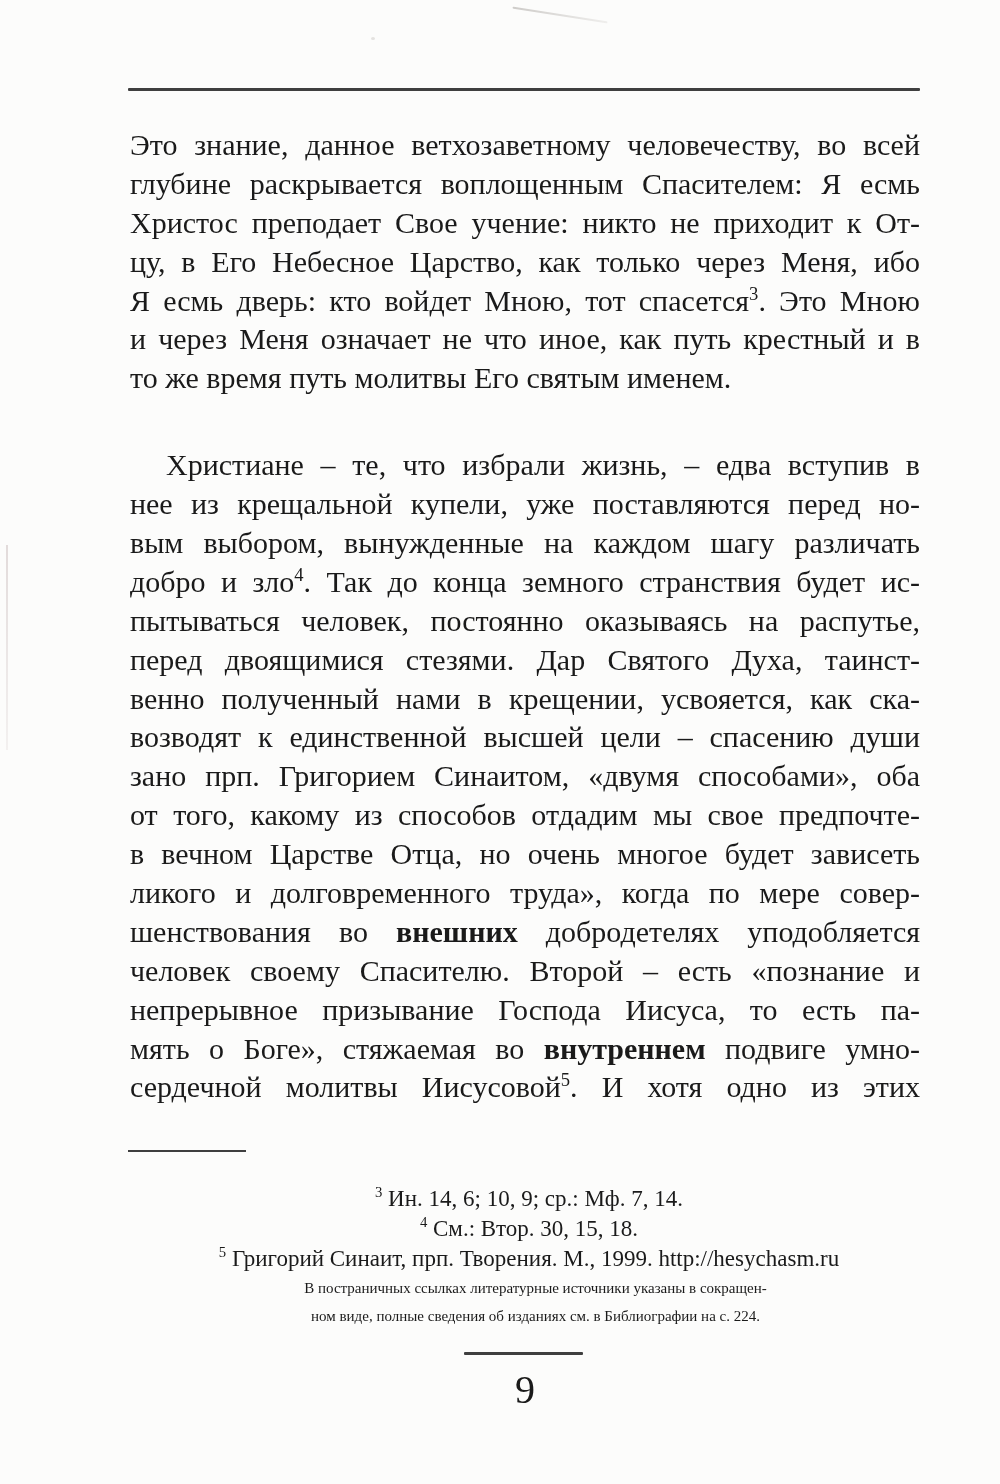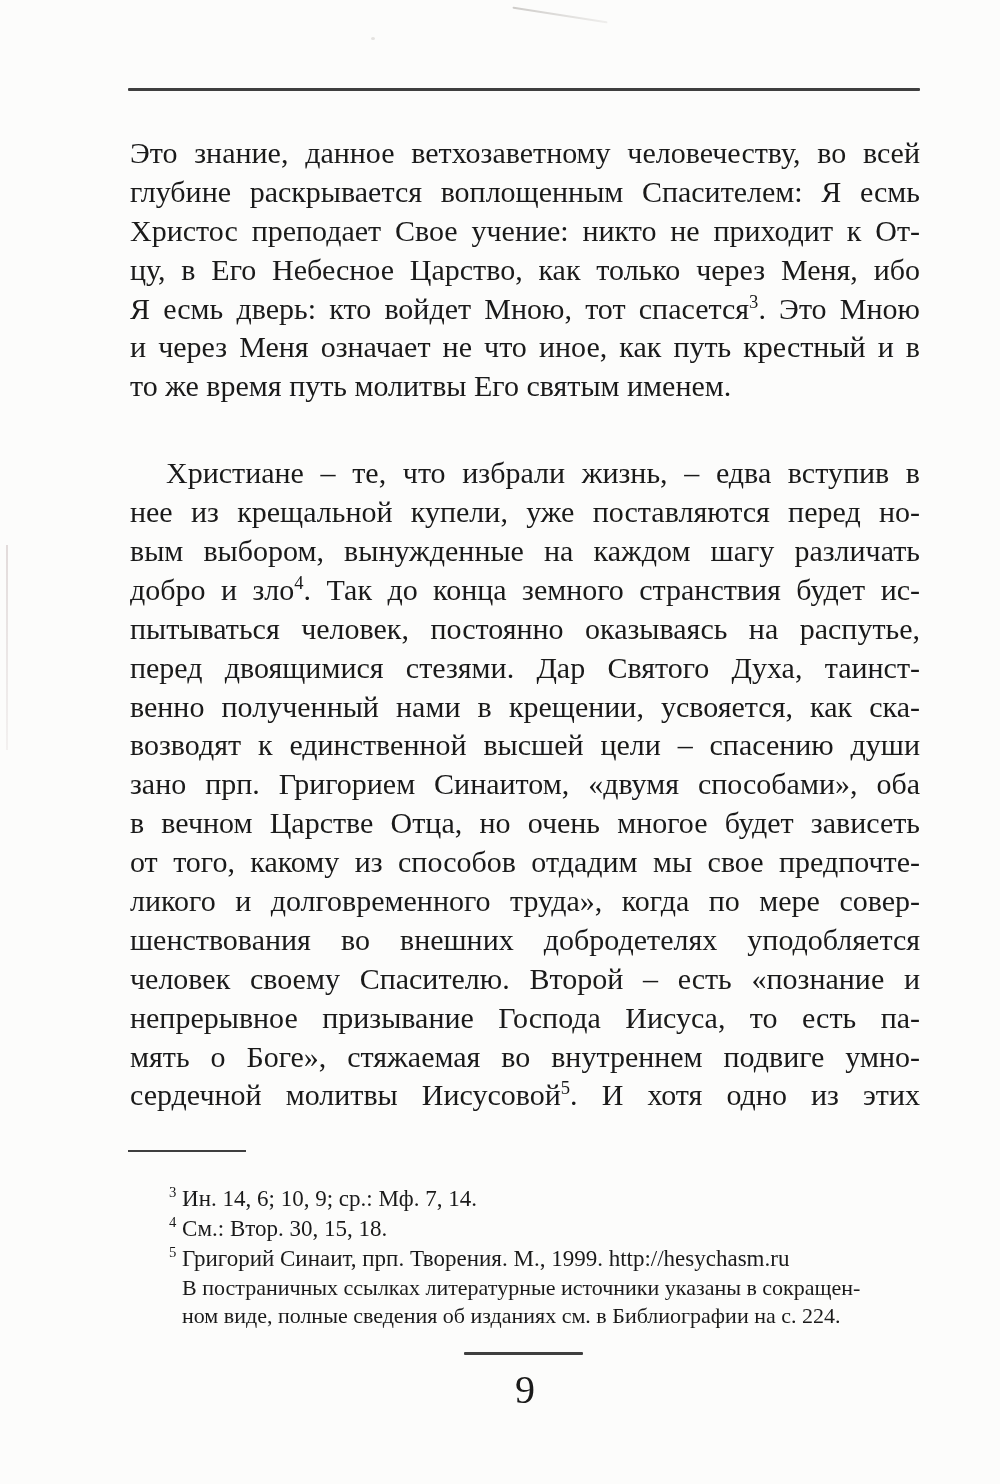--- a/index.html
+++ b/index.html
@@ -9,40 +9,41 @@
     position:relative; width:1000px; height:1484px;
     background:var(--bg,#fcfcfb); overflow:hidden;
     font-family:"Liberation Serif","DejaVu Serif",serif;
     color:var(--text,#1a1a1a);
   }
   .header-rule {
     position:absolute; top:88px; left:128px; width:792px; height:3px;
     background:var(--rule,#3f3f3f); border-radius:1px;
   }
   .body-text {
-    position:absolute; top:134px; left:130px; width:790px;
+    position:absolute; top:126px; left:130px; width:790px;
     font-size:30px; line-height:38.9px; letter-spacing:0;
   }
   .line { text-align:justify; text-align-last:justify; height:38.9px; overflow:hidden; }
   .line.no-just { text-align:left; text-align-last:left; }
   .line.indent { text-indent:36px;margin-top:48px; }
   .it { }
-  .bd { font-weight:normal; }
+  .bd { font-weight:bold; }
   .sp { vertical-align:super; font-size:0.62em; line-height:0; letter-spacing:0; }
   .fn-sep {
     position:absolute; top:1150px; left:128px; width:118px; height:2px;
     background:var(--rule,#3f3f3f);
   }
   .footnotes {
-    position:absolute; top:1184px; left:169px; width:766px;
+    position:absolute; top:1184px; left:146px; width:766px;
     font-size:23px;
+    text-align:center;
   }
   .fn-line { line-height:30px; white-space:nowrap; }
   .fn-line .sp { font-size:0.64em; }
-  .fn-note { font-size:22px; line-height:28px; padding-left:13px; white-space:nowrap; }
+  .fn-note { font-size:15px; line-height:28px; padding-left:13px; white-space:nowrap; }
   .end-rule {
     position:absolute; top:1352px; left:464px; width:119px; height:3px;
     background:var(--rule,#3f3f3f); border-radius:1px;
   }
   .page-number {
     position:absolute; top:1370px; left:130px; width:790px;
     text-align:center; font-size:40px; line-height:40px;
   }
   
   .artifact-scratch-top {
@@ -79,22 +80,22 @@
       <div class="line no-just"><span class="">то же время путь молитвы Его святым именем.</span></div>
       <div class="line indent"><span class="">Христиане – те, что </span><span class="it">избрали жизнь</span><span class="">, – едва вступив в</span></div>
       <div class="line"><span class="">нее из крещальной купели, уже поставляются перед но-</span></div>
       <div class="line"><span class="">вым выбором, вынужденные на каждом шагу различать</span></div>
       <div class="line"><span class="it">добро и зло</span><span class="sp">4</span><span class="">. Так до конца земного странствия будет ис-</span></div>
       <div class="line"><span class="">пытываться человек, постоянно оказываясь на распутье,</span></div>
       <div class="line"><span class="">перед двоящимися стезями. Дар Святого Духа, таинст-</span></div>
       <div class="line"><span class="">венно полученный нами в крещении, усвояется, как ска-</span></div>
       <div class="line"><span class="">возводят к единственной высшей цели – спасению души</span></div>
       <div class="line"><span class="">зано прп. Григорием Синаитом, «двумя способами», оба</span></div>
+      <div class="line"><span class="">от того, какому из способов отдадим мы свое предпочте-</span></div>
       <div class="line"><span class="">в вечном Царстве Отца, но очень многое будет зависеть</span></div>
-      <div class="line"><span class="">от того, какому из способов отдадим мы свое предпочте-</span></div>
       <div class="line"><span class="">ликого и долговременного труда», когда по мере совер-</span></div>
       <div class="line"><span class="">шенствования во </span><span class="bd">внешних</span><span class=""> добродетелях уподобляется</span></div>
       <div class="line"><span class="">человек своему Спасителю. Второй – есть «познание и</span></div>
       <div class="line"><span class="">непрерывное призывание Господа Иисуса, то есть па-</span></div>
       <div class="line"><span class="">мять о Боге», стяжаемая во </span><span class="bd">внутреннем</span><span class=""> подвиге умно-</span></div>
       <div class="line"><span class="">сердечной молитвы Иисусовой</span><span class="sp">5</span><span class="">. И хотя одно из этих</span></div>
     </div>
 
   <div class="fn-sep"></div>
 

